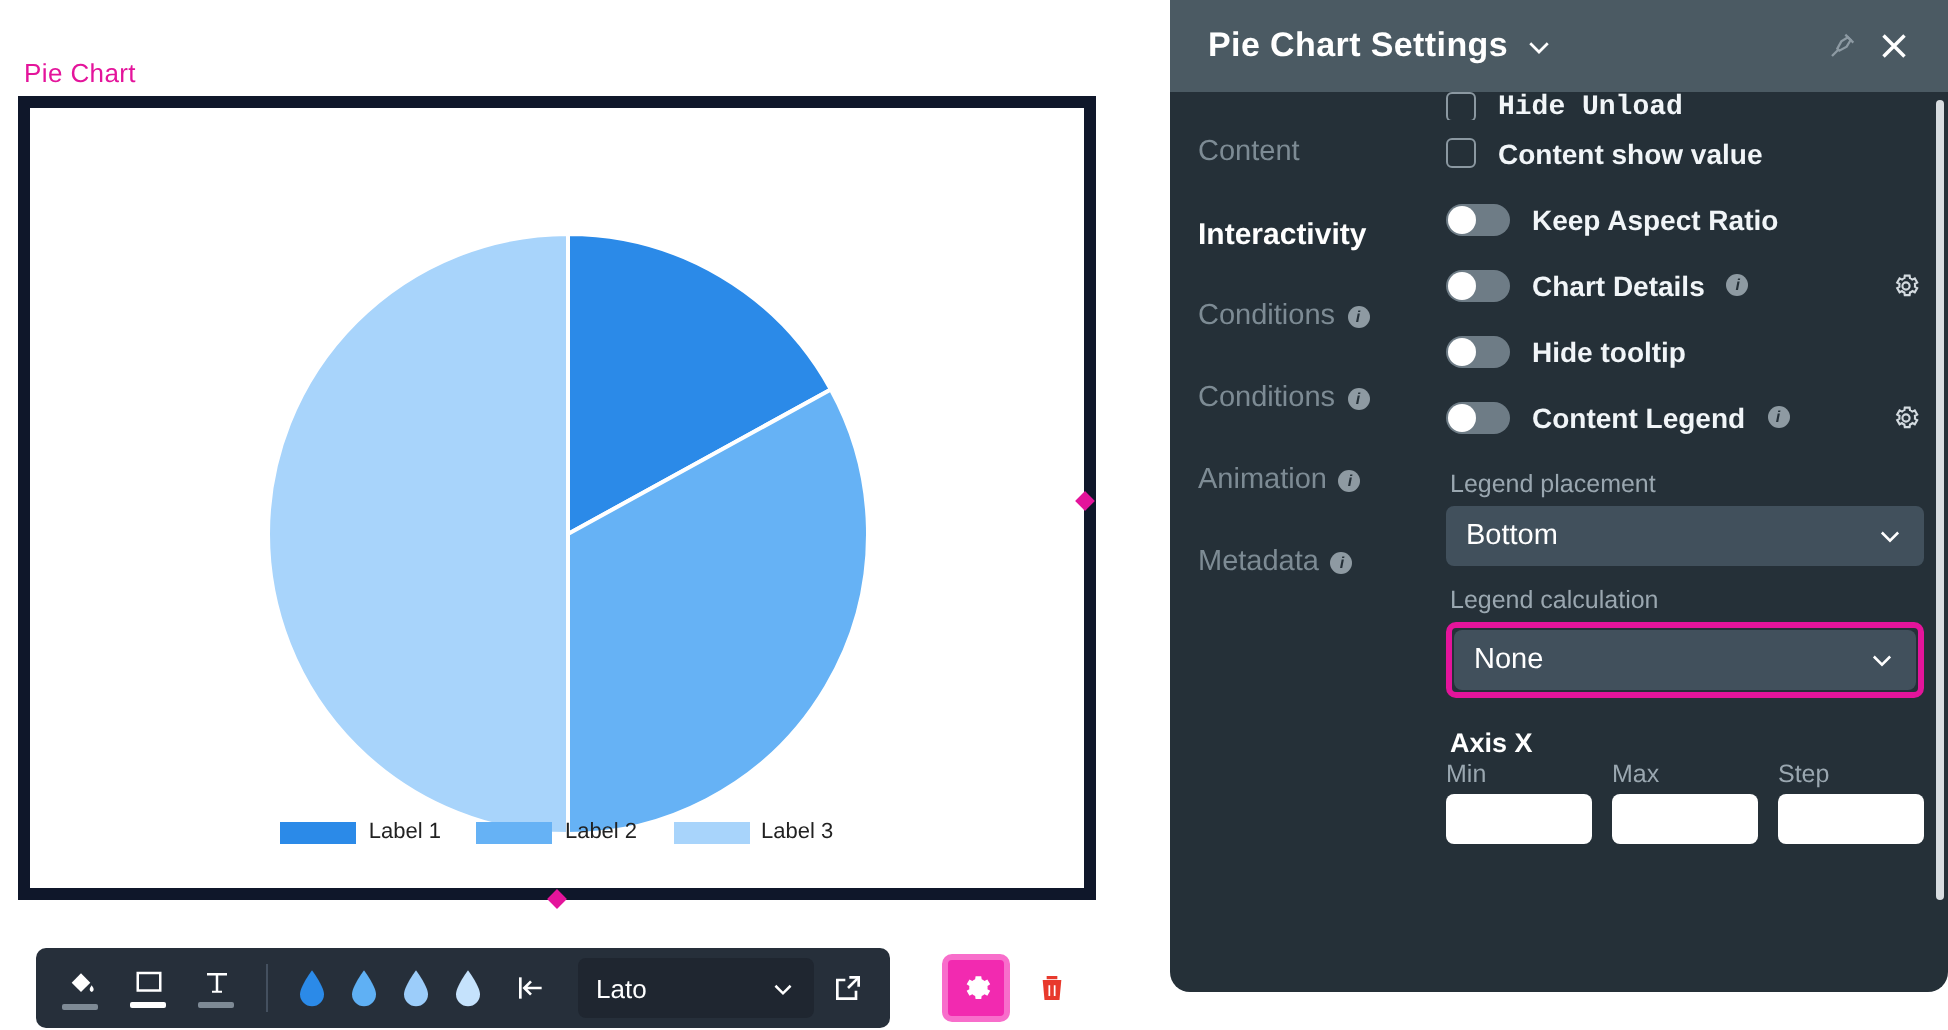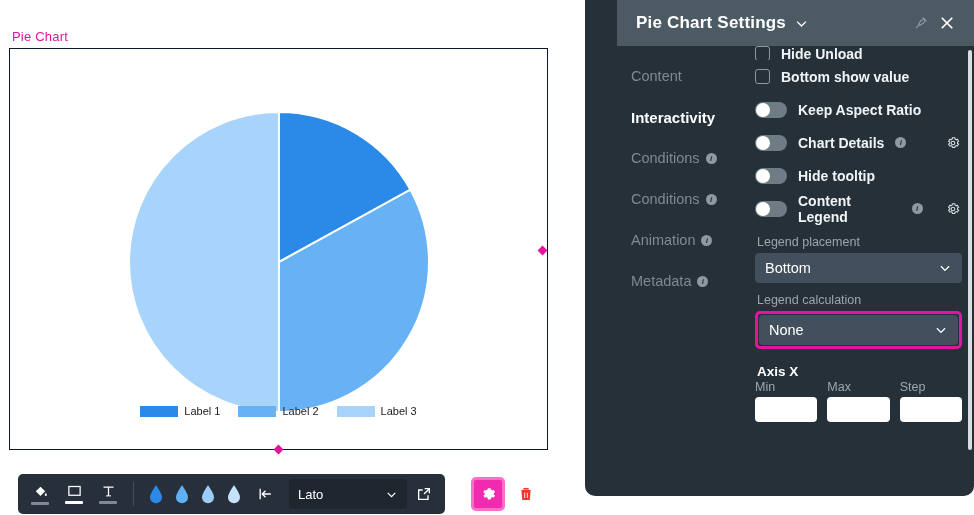--- a/index.html
+++ b/index.html
@@ -13,21 +13,21 @@
   #root { position: relative; width: 930px; height: 515px; }
 
   
   .canvas-label {
     position: absolute; left: 12px; top: 29px;
     color: #e4149b; font-size: 13px; letter-spacing: .2px;
   }
   .chart-frame {
     position: absolute; left: 9px; top: 48px;
     width: 539px; height: 402px;
-    border: 1px solid #0f172a;
+    border: 6px solid #0f172a;
     background: #ffffff;
   }
   .handle {
     position: absolute; width: 7px; height: 7px;
     background: #e4149b; transform: rotate(45deg);
   }
   .handle.right  { left: 539px; top: 247px; }
   .handle.bottom { left: 275px; top: 446px; }
 
   .pie-wrap {
@@ -78,21 +78,20 @@
     display: flex; align-items: center; justify-content: center;
   }
 
   
   .panel {
     position: absolute; left: 585px; top: 0;
     width: 389px; height: 496px;
     background: #253038;
     border-radius: 0 0 10px 10px;
     overflow: hidden;
-    padding-left: 32px;
   }
   .panel-header {
     height: 46px; background: #4b5a63;
     display: flex; align-items: center;
     padding: 0 14px 0 19px;
   }
   .panel-title {
     color: #ffffff; font-size: 17px; font-weight: bold;
     letter-spacing: .2px;
   }
@@ -121,21 +120,21 @@
   .panel-content {
     flex: 1; position: relative;
     padding: 0 12px 0 8px;
     overflow: hidden;
   }
   .opt-row {
     display: flex; align-items: center;
     height: 33px; gap: 11px;
   }
   .opt-label { color: #f1f5f8; font-size: 14px; font-weight: bold; }
-  .opt-row.clipped { height: 14px; align-items: flex-start; overflow: hidden; }
+  .opt-row.clipped { height: 14px; align-items: flex-start; overflow: hidden; font-family: Liberation Mono, monospace; }
   .checkbox {
     width: 15px; height: 15px; border-radius: 3px;
     border: 1.5px solid #8b98a1; flex-shrink: 0;
   }
   .toggle {
     width: 32px; height: 16px; border-radius: 9px;
     background: #6e7c86; position: relative; flex-shrink: 0;
   }
   .toggle.on { background: #e4149b; }
   .toggle .knob {
@@ -347,21 +346,21 @@
     <div class="panel-content">
       <div class="scrollbar"></div>
 
       <div class="opt-row clipped">
         <div class="checkbox"></div>
         <span class="opt-label">Hide Unload</span>
       </div>
 
       <div class="opt-row">
         <div class="checkbox"></div>
-        <span class="opt-label">Bottom show value</span>
+        <span class="opt-label">Content show value</span>
       </div>
 
       <div class="opt-row">
         <div class="toggle">
               <div class="knob"></div>
             </div>
         <span class="opt-label">Keep Aspect Ratio</span>
       </div>
 
       <div class="opt-row">

